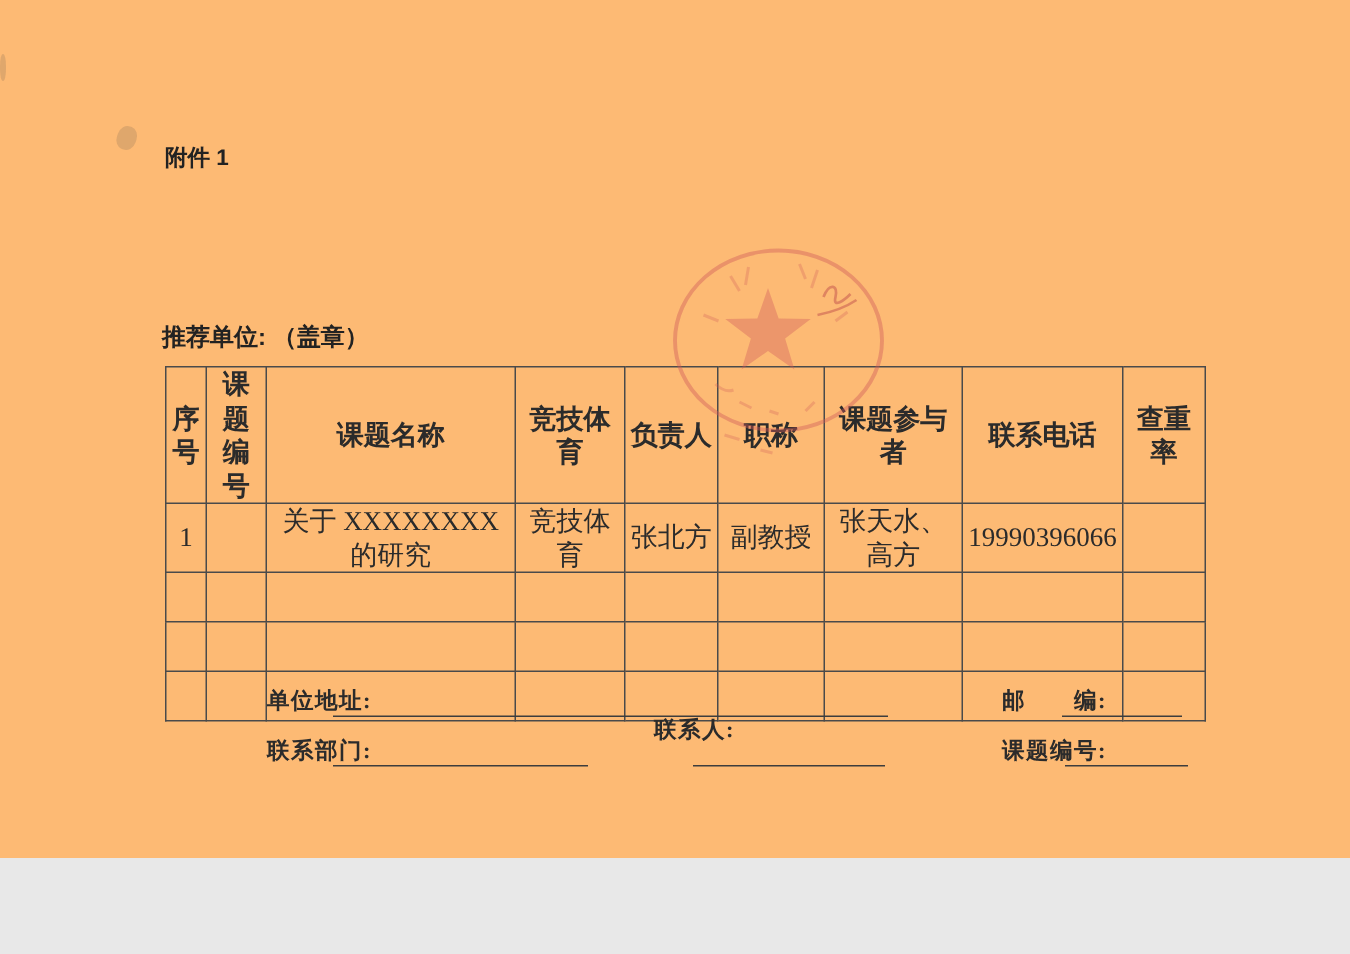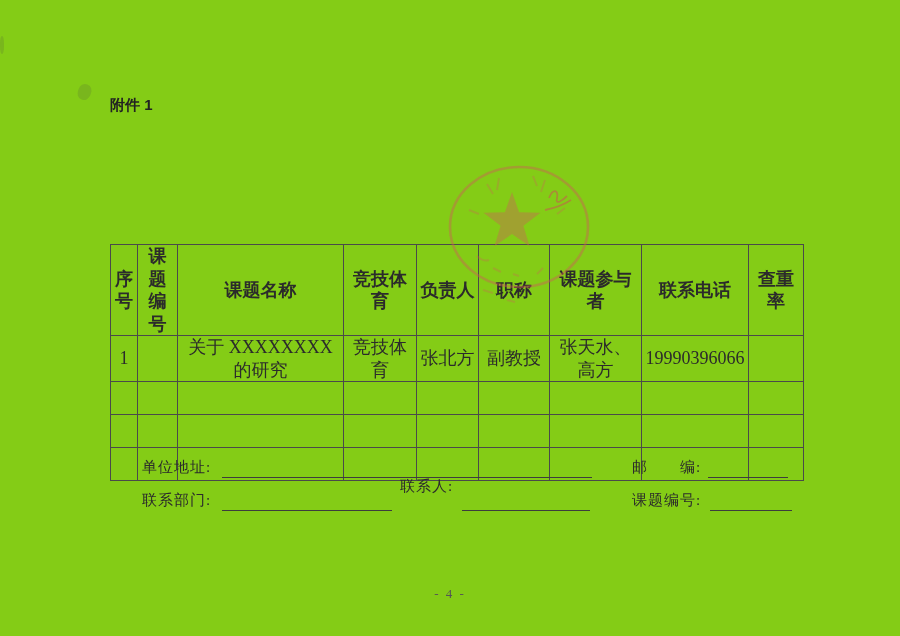--- a/index.html
+++ b/index.html
@@ -1,20 +1,20 @@
 <!DOCTYPE html>
 <html><head>
 <meta charset="utf-8">
 <style>
   html,body { margin:0; padding:0; background:#e8e8e8; }
   .page {
     position:relative;
-    width:900px; height:636px;
+    width:900px; height:572px;
     margin:0 auto;
-    background:#84cc16;
+    background:#fdba74;
     font-family:"Liberation Serif", serif;
     color:#2e2e2e;
     overflow:hidden;
   }
   .attachment-label {
     position:absolute; left:110px; top:96px;
     font-family:"Liberation Sans", sans-serif;
     font-size:15px; font-weight:bold; color:#222;
   }
   .doc-title {
@@ -42,22 +42,23 @@
     line-height:1.25;
   }
   table.summary thead th { font-weight:600; height:38px; }
   table.summary tbody tr { height:33px; }
   .note-text {
     position:absolute; left:103px; top:419px;
     font-size:13px; color:#2b2b2b; letter-spacing:0.5px;
   }
   .form-label {
     position:absolute;
-    font-size:15px; font-weight:400; color:#2b2b2b;
+    font-size:15px; font-weight:700; color:#2b2b2b;
     letter-spacing:1px;
+    margin-left:36px;
   }
   .blank-line {
     position:absolute;
     height:17px;
     border-bottom:1.5px solid #3d3d3d;
   }
   .page-number {
     position:absolute; left:0; top:586px; width:900px;
     text-align:center;
     font-size:13px; color:#555; letter-spacing:2px;
@@ -76,20 +77,21 @@
 <body>
 
 <div class="page">
 
   <div class="smudge" style="left:78px; top:84px; width:13px; height:16px; transform:rotate(20deg);"></div>
   <div class="smudge" style="left:0px; top:36px; width:4px; height:18px;"></div>
 
   <div class="attachment-label">附件 1</div>
 
 
+  <div class="recommend-label">推荐单位: （盖章）</div>
 
   <table class="summary">
     <colgroup>
       <col style="width:27px">
         <col style="width:40px">
         <col style="width:166px">
       <col style="width:73px">
         <col style="width:62px">
         <col style="width:71px">
       <col style="width:92px">

